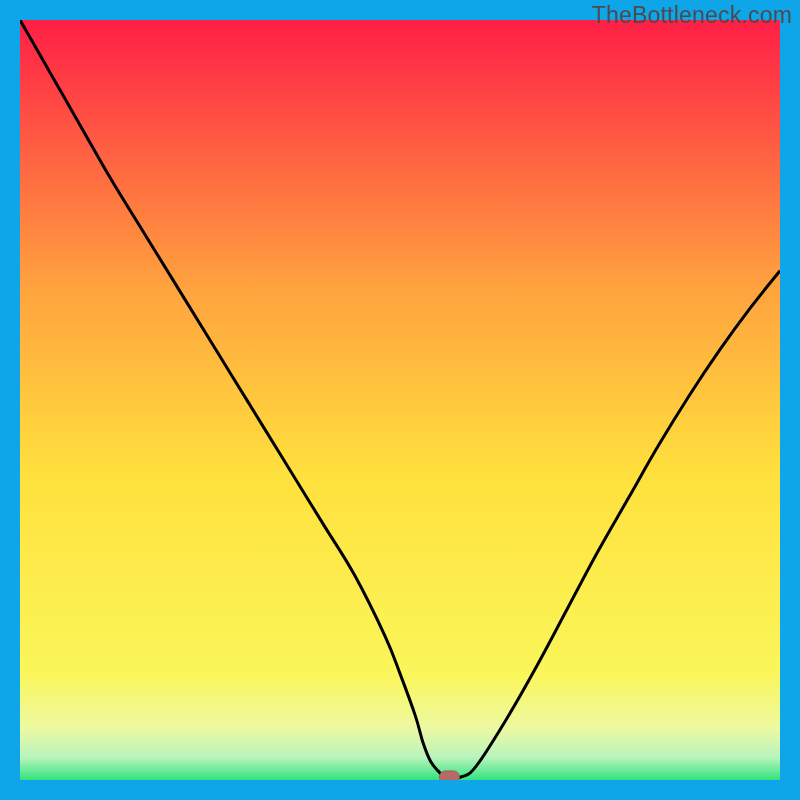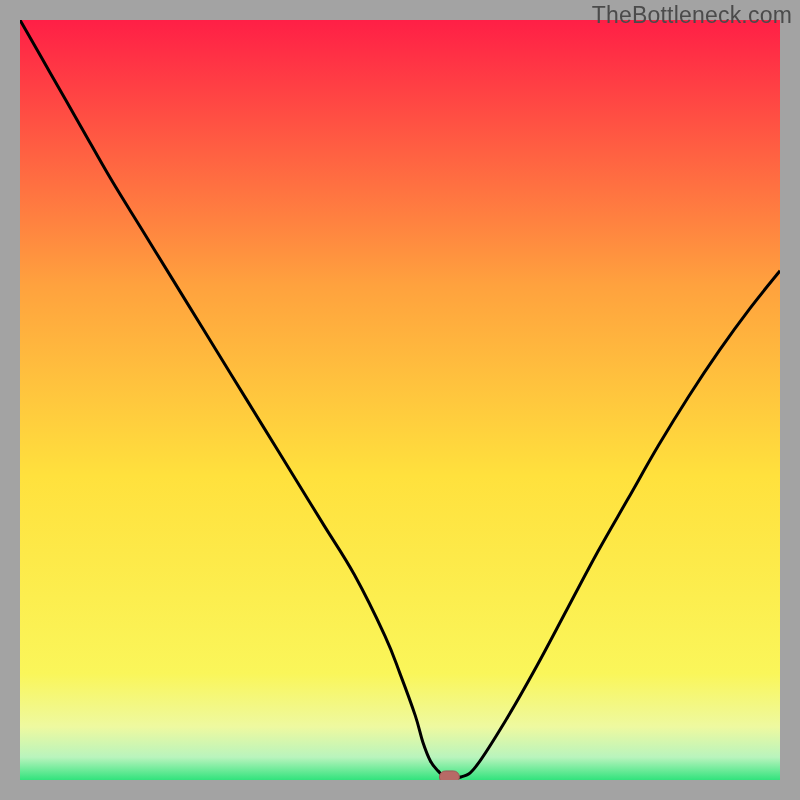--- a/index.html
+++ b/index.html
@@ -8,21 +8,21 @@
     width: 800px;
     height: 800px;
     overflow: hidden;
     font-family: Arial, Helvetica, sans-serif;
     background: #000;
   }
   .frame {
     position: relative;
     width: 800px;
     height: 800px;
-    background: #a3a3a3;
+    background: #0ea5e9;
     box-sizing: border-box;
   }
   .plot-area {
     position: absolute;
     left: 20px;
     top: 20px;
     width: 760px;
     height: 760px;
   }
   .plot-area svg {

